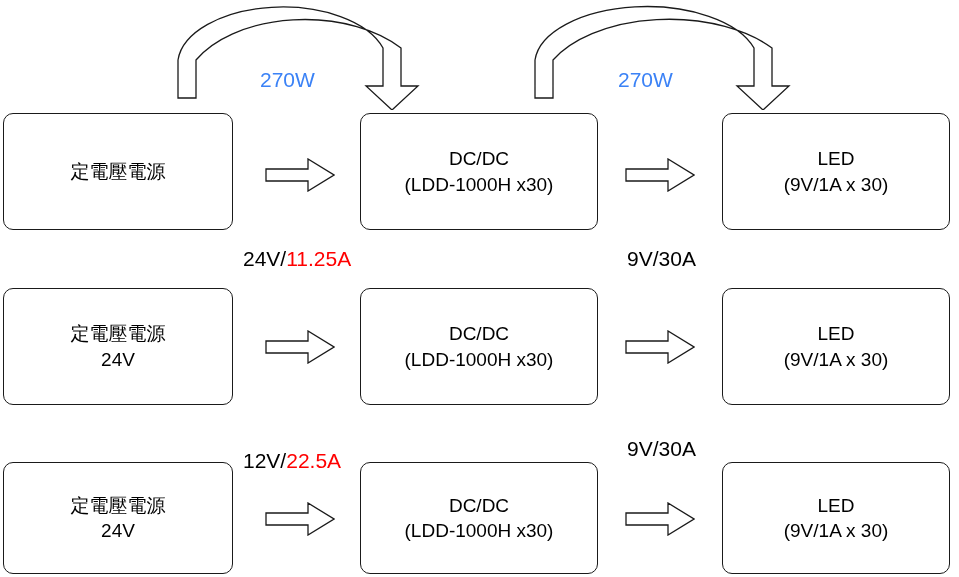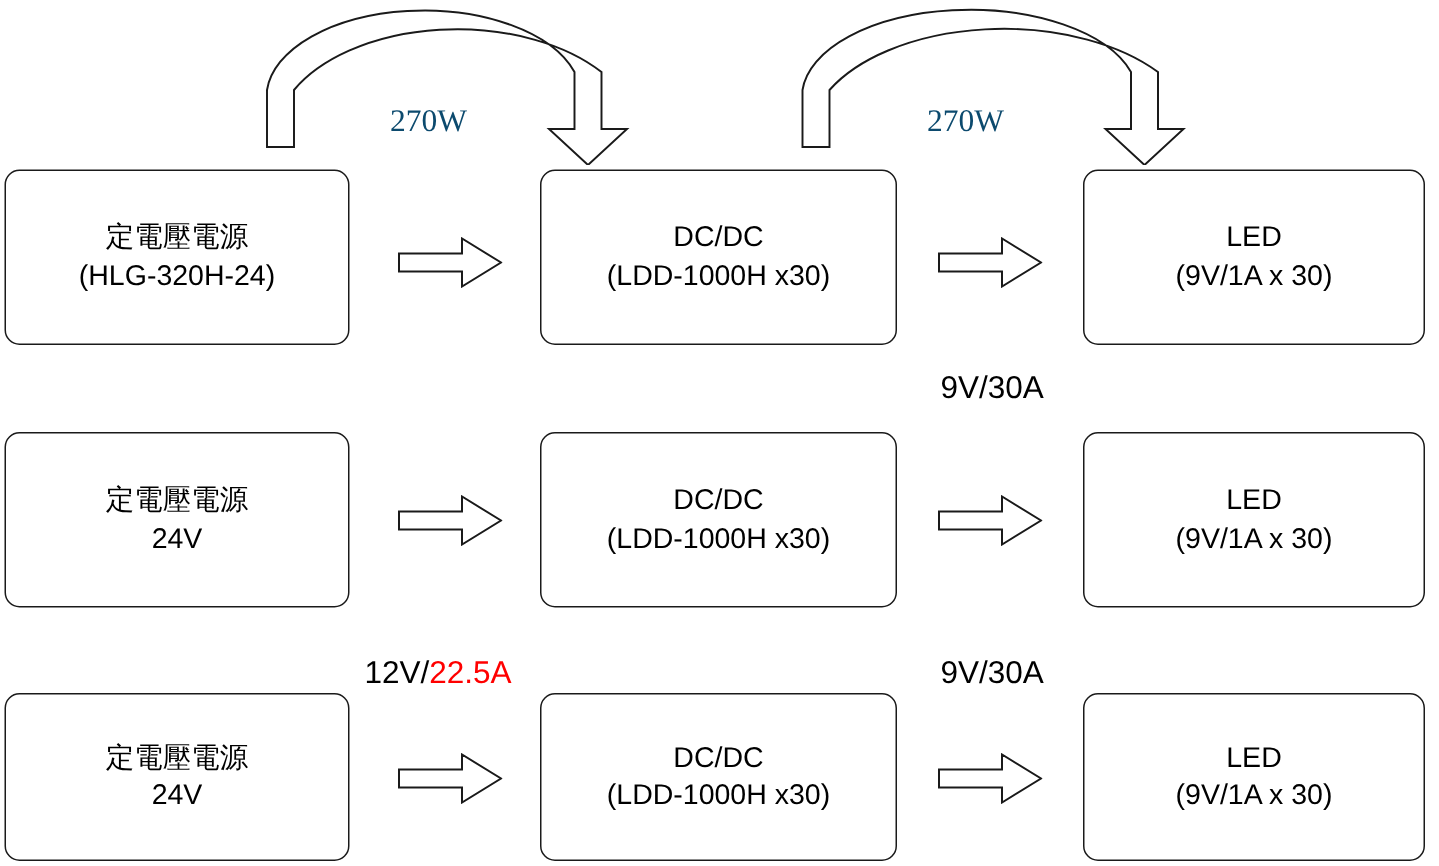--- a/index.html
+++ b/index.html
@@ -35,23 +35,23 @@
 
   
   .block-arrow { position: absolute; }
 
   
   .curve-arrow { position: absolute; }
 
   
   .lbl {
     position: absolute;
-    font-family: Liberation Serif, serif;
+    font-family: Liberation Sans, sans-serif;
     font-size: 21px;
-    color: #0c4a6e;
+    color: #3b82f6;
     white-space: nowrap;
   }
   .lbl-sans {
     position: absolute;
     font-family: "Liberation Sans", "DejaVu Sans", sans-serif;
     font-size: 21px;
     color: #000000;
     white-space: nowrap;
   }
   .red { color: #ff0000; }
@@ -70,41 +70,43 @@
     <path d="M 8 98 L 8 60 A 112 58 0 0 1 227 48 L 227 86 L 210 86 L 236 110 L 262 86 L 245 86 L 245 48
              A 130 74 0 0 0 26 60 L 26 98 Z" fill="#ffffff" stroke="#1a1a1a" stroke-width="1.3" stroke-linejoin="miter"></path>
   </svg>
 
   <div class="lbl" style="left:260px; top:68px;">270W</div>
 
   <div class="lbl" style="left:618px; top:68px;">270W</div>
 
   <div class="node-box" style="left:3px; top:113px; width:230px; height:117px;">
     <span class="node-line node-line-cjk">定電壓電源</span>
-    <span class="node-line">(HLG-320H-24)</span>
   </div>
 
   <svg class="block-arrow" style="left:265px; top:158px; width:70px; height:34px;" viewBox="0 0 70 34">
     <path d="M 1 11 L 43 11 L 43 1 L 69 17 L 43 33 L 43 23 L 1 23 Z" fill="#ffffff" stroke="#1a1a1a" stroke-width="1.3" stroke-linejoin="miter"></path>
   </svg>
 
   <div class="node-box" style="left:360px; top:113px; width:238px; height:117px;">
     <span class="node-line">DC/DC</span>
     <span class="node-line">(LDD-1000H x30)</span>
   </div>
 
   <svg class="block-arrow" style="left:625px; top:158px; width:70px; height:34px;" viewBox="0 0 70 34">
     <path d="M 1 11 L 43 11 L 43 1 L 69 17 L 43 33 L 43 23 L 1 23 Z" fill="#ffffff" stroke="#1a1a1a" stroke-width="1.3" stroke-linejoin="miter"></path>
   </svg>
 
   <div class="node-box" style="left:722px; top:113px; width:228px; height:117px;">
     <span class="node-line">LED</span>
     <span class="node-line">(9V/1A x 30)</span>
   </div>
 
+  <div class="lbl-sans" style="left:243px; top:247px;">
+    <span>24V/</span><span class="red">11.25A</span>
+  </div>
 
   <div class="lbl-sans" style="left:627px; top:247px;">
     <span>9V/30A</span>
   </div>
 
   <div class="node-box" style="left:3px; top:288px; width:230px; height:117px;">
     <span class="node-line node-line-cjk">定電壓電源</span>
     <span class="node-line">24V</span>
   </div>
 
@@ -119,21 +121,21 @@
 
   <svg class="block-arrow" style="left:625px; top:330px; width:70px; height:34px;" viewBox="0 0 70 34">
     <path d="M 1 11 L 43 11 L 43 1 L 69 17 L 43 33 L 43 23 L 1 23 Z" fill="#ffffff" stroke="#1a1a1a" stroke-width="1.3" stroke-linejoin="miter"></path>
   </svg>
 
   <div class="node-box" style="left:722px; top:288px; width:228px; height:117px;">
     <span class="node-line">LED</span>
     <span class="node-line">(9V/1A x 30)</span>
   </div>
 
-  <div class="lbl-sans" style="left:243px; top:437px;">
+  <div class="lbl-sans" style="left:243px; top:449px;">
     <span>12V/</span><span class="red">22.5A</span>
   </div>
 
   <div class="lbl-sans" style="left:627px; top:437px;">
     <span>9V/30A</span>
   </div>
 
   <div class="node-box" style="left:3px; top:462px; width:230px; height:112px;">
     <span class="node-line node-line-cjk">定電壓電源</span>
     <span class="node-line">24V</span>

